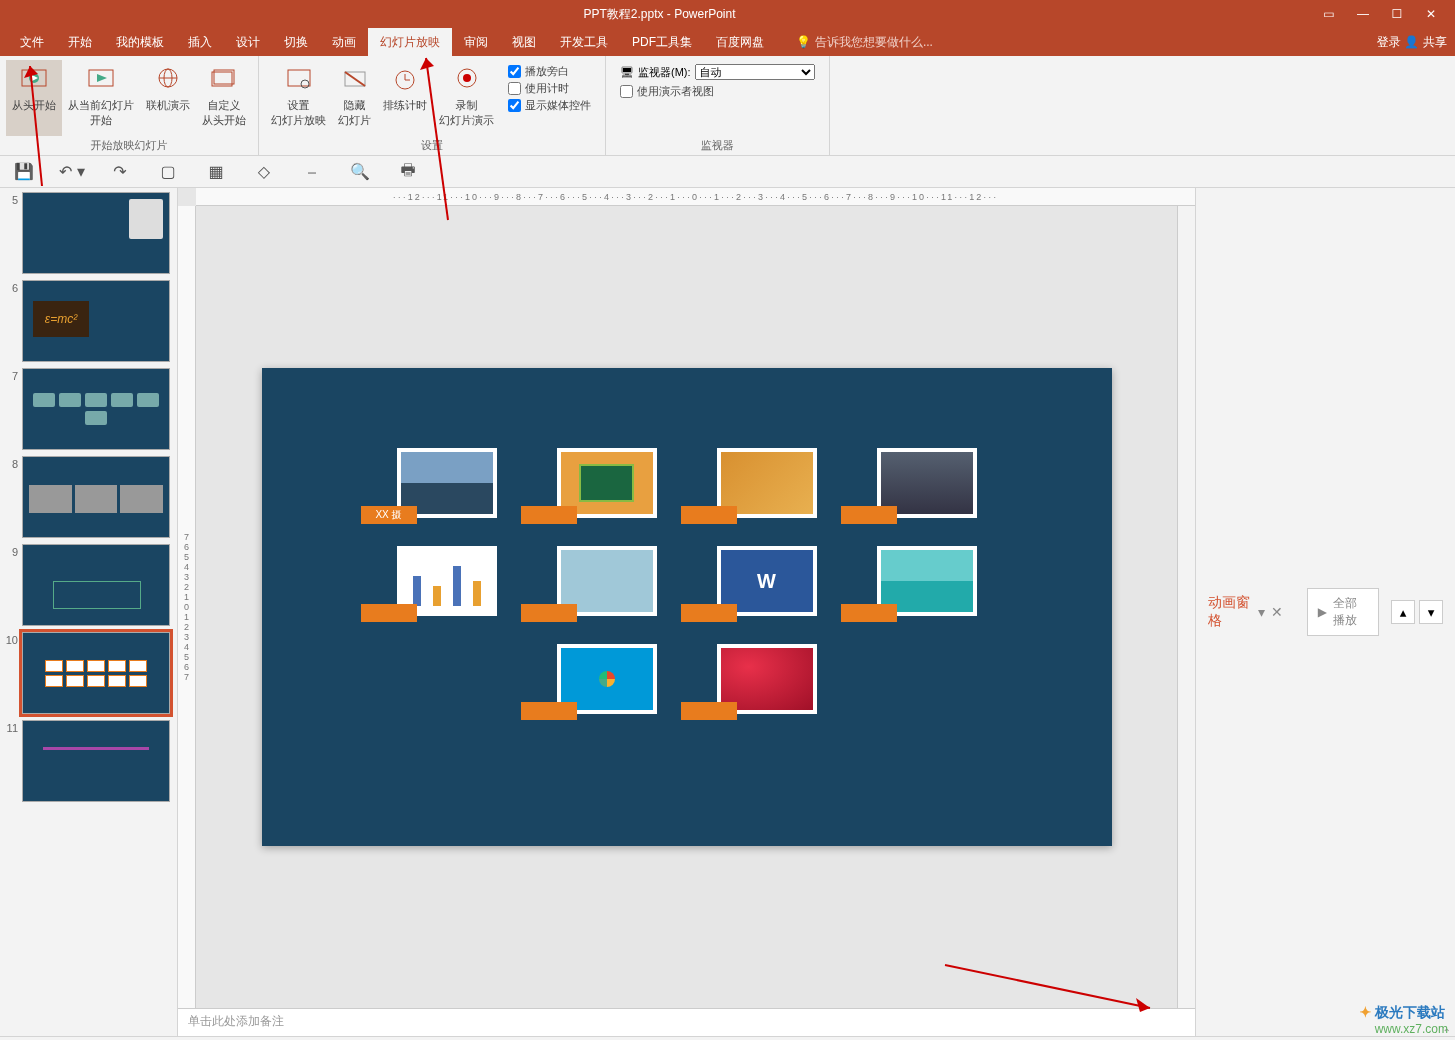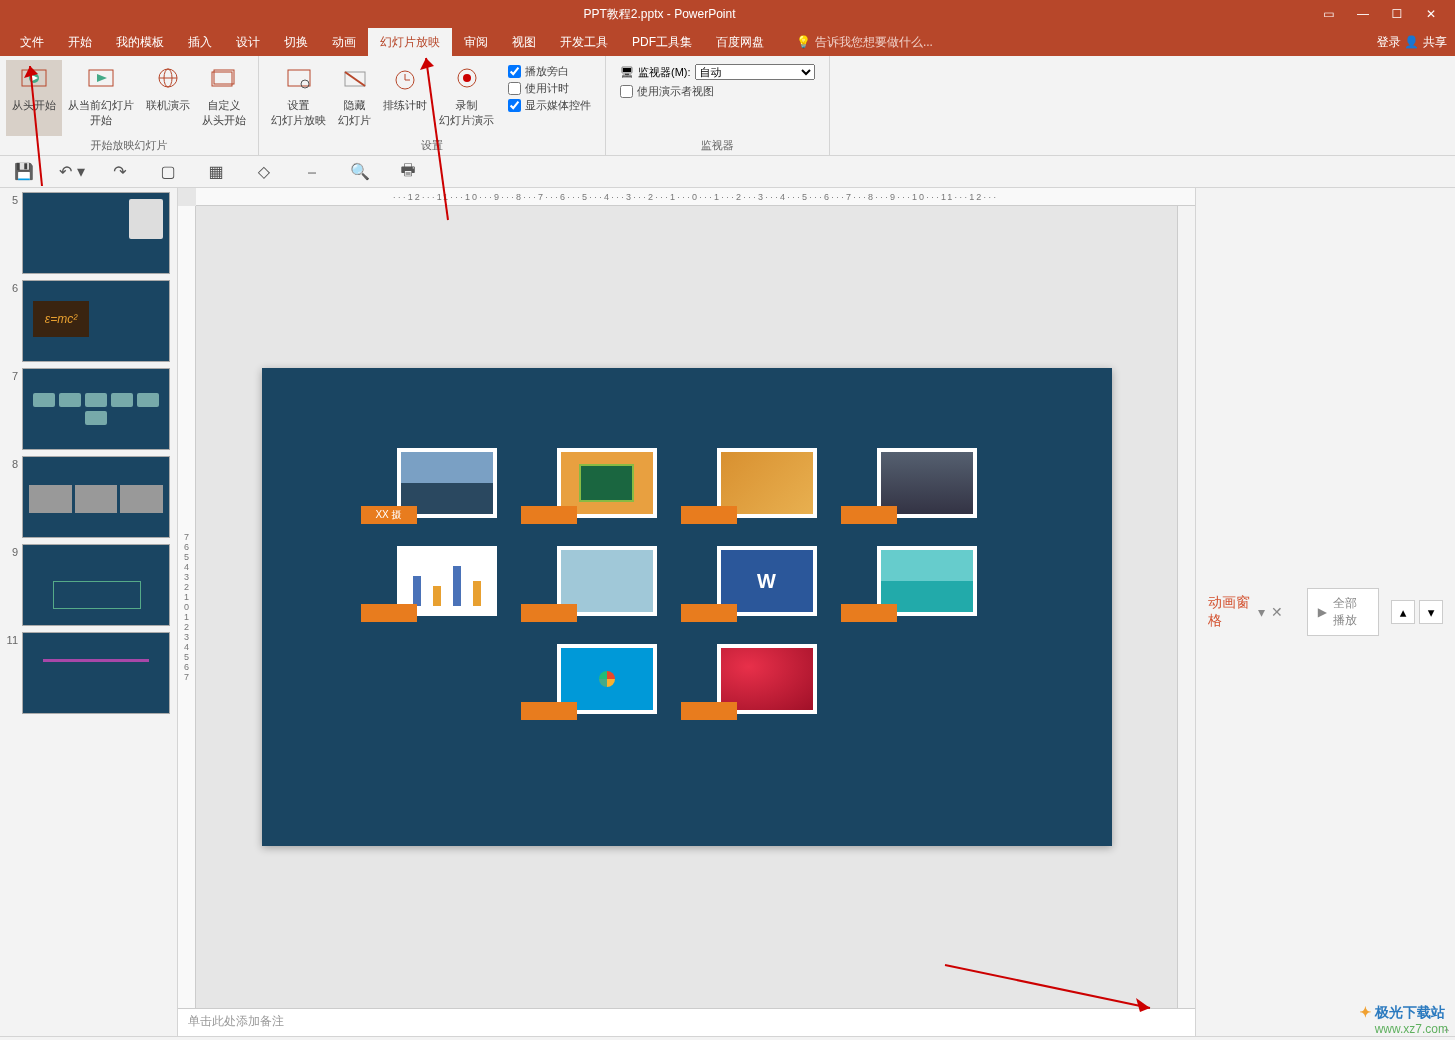--- a/index.html
+++ b/index.html
@@ -307,20 +307,37 @@
             <div></div>
             <div></div>
             <div></div>
           </div>
         </div>
       </div>
     <div class="thumb-row">
         <div class="thumb-num">9</div>
       <div class="thumb">
           <div class="th9-table"></div>
+        </div>
+      </div>
+    <div class="thumb-row">
+        <div class="thumb-num">10</div>
+      <div class="thumb selected">
+          <div class="th10-content">
+            <div></div>
+            <div></div>
+            <div></div>
+            <div></div>
+            <div></div>
+            <div></div>
+            <div></div>
+            <div></div>
+            <div></div>
+            <div></div>
+          </div>
         </div>
       </div>
     <div class="thumb-row">
         <div class="thumb-num">11</div>
       <div class="thumb">
           <div class="th11-line"></div>
         </div>
       </div>
   </div>
 

